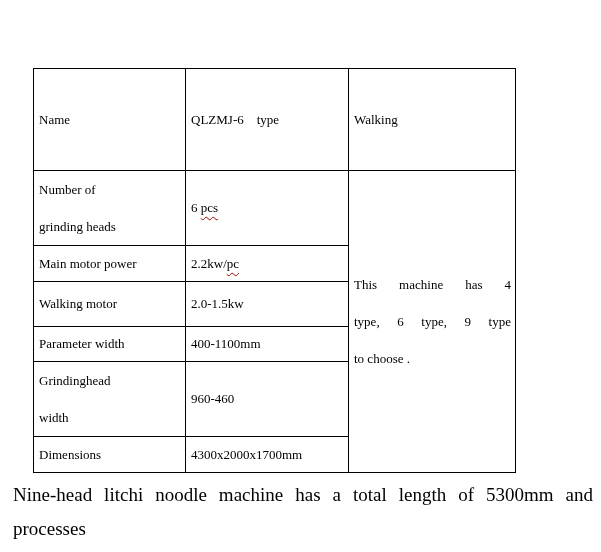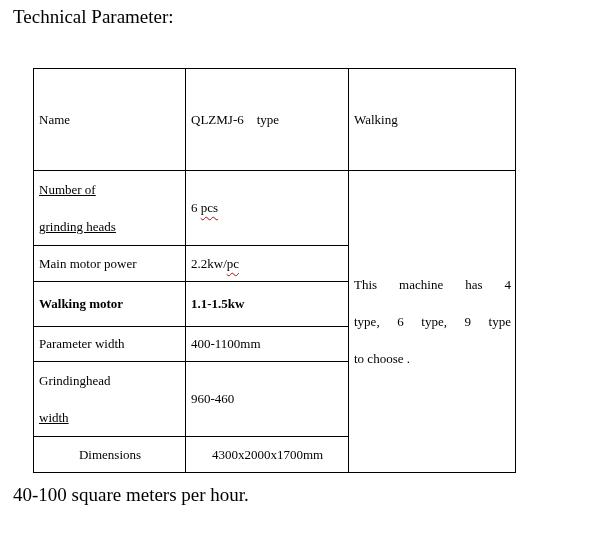--- a/index.html
+++ b/index.html
@@ -36,25 +36,25 @@
   }
   table.params td {
     border: 1px solid #000000;
     padding: 0 4px 0 5px;
     vertical-align: middle;
     overflow: hidden;
   }
   tr.r1 { height: 102px; }
   tr.r2 { height: 72px; }
   tr.r3 { height: 36px; }
-  tr.r4 { height: 45px; font-weight: bold; }
+  tr.r4 { height: 45px; }
   tr.r5 { height: 35px; }
   tr.r6 { height: 67px; }
-  tr.r7 { height: 36px; text-align: center; }
-  .ml { line-height: 37px; text-decoration: underline; }
+  tr.r7 { height: 36px; }
+  .ml { line-height: 37px; }
   .flexline {
     display: flex;
     justify-content: flex-start;
     line-height: 37px;
   }
   td.remarks {
     vertical-align: middle;
     padding-bottom: 36px;
     padding-right: 6px;
   }
@@ -76,21 +76,20 @@
     top: 478px;
     width: 580px;
   }
   .fl { line-height: 34px; }
 </style>
 </head>
 <body>
 
 <div class="page">
 
-  <div class="title">Technical Parameter:</div>
 
   <table class="params">
     <colgroup>
       <col style="width:152px">
       <col style="width:163px">
       <col style="width:167px">
     </colgroup>
     <tbody>
       <tr class="r1">
         <td>Name</td>
@@ -111,21 +110,21 @@
         </td>
       </tr>
 
       <tr class="r3">
         <td>Main motor power</td>
         <td><span>2.2kw/</span><span class="sq">pc</span></td>
       </tr>
 
       <tr class="r4">
         <td>Walking motor</td>
-        <td>1.1-1.5kw</td>
+        <td>2.0-1.5kw</td>
       </tr>
 
       <tr class="r5">
         <td>Parameter width</td>
         <td>400-1100mm</td>
       </tr>
 
       <tr class="r6">
         <td>
           <div class="flexline">
@@ -138,16 +137,17 @@
       </tr>
 
       <tr class="r7">
         <td>Dimensions</td>
         <td>4300x2000x1700mm</td>
       </tr>
     </tbody>
   </table>
 
   <div class="footer">
+    <div class="fl jline">Nine-head litchi noodle machine has a total length of 5300mm and processes</div>
     <div class="fl">40-100 square meters per hour.</div>
   </div>
 
 </div>
 
 </body></html>

